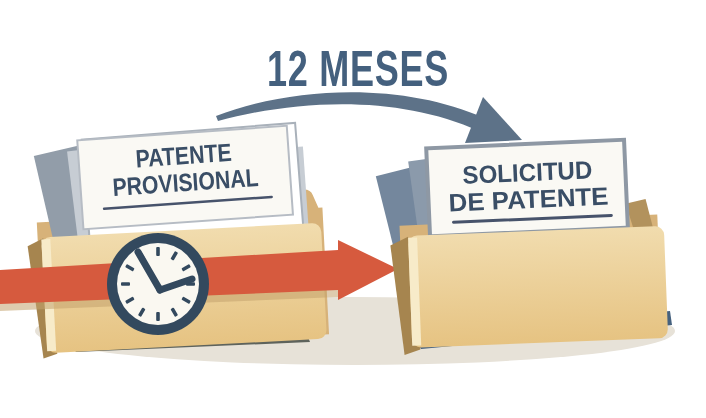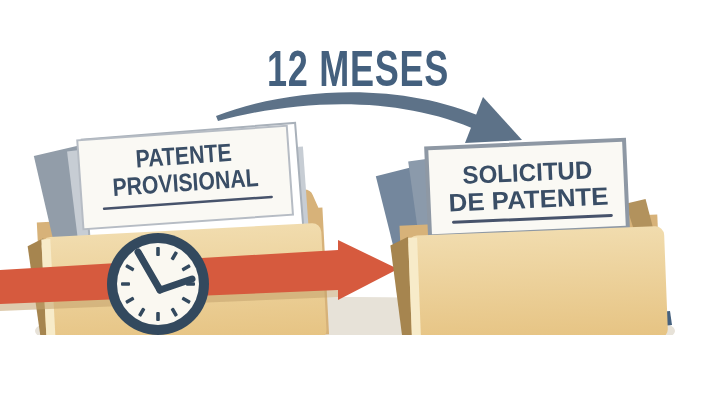--- a/index.html
+++ b/index.html
@@ -1,18 +1,18 @@
 <!DOCTYPE html>
 <html><head>
 <meta charset="utf-8">
 <style>
   html,body{margin:0;padding:0;background:#ffffff;}
   .stage{
     position:relative;
-    width:706px;height:335px;
+    width:706px;height:418px;
     overflow:hidden;
     background:#ffffff;
     font-family:"Liberation Sans", sans-serif;
   }
   svg{display:block;}
   text{
     font-family:"Liberation Sans","DejaVu Sans",sans-serif;
     font-weight:bold;
   }
   .title-text{fill:#44607e;font-size:50px;letter-spacing:1px;}

